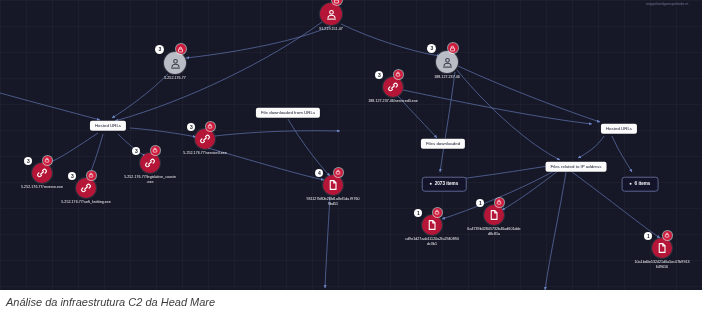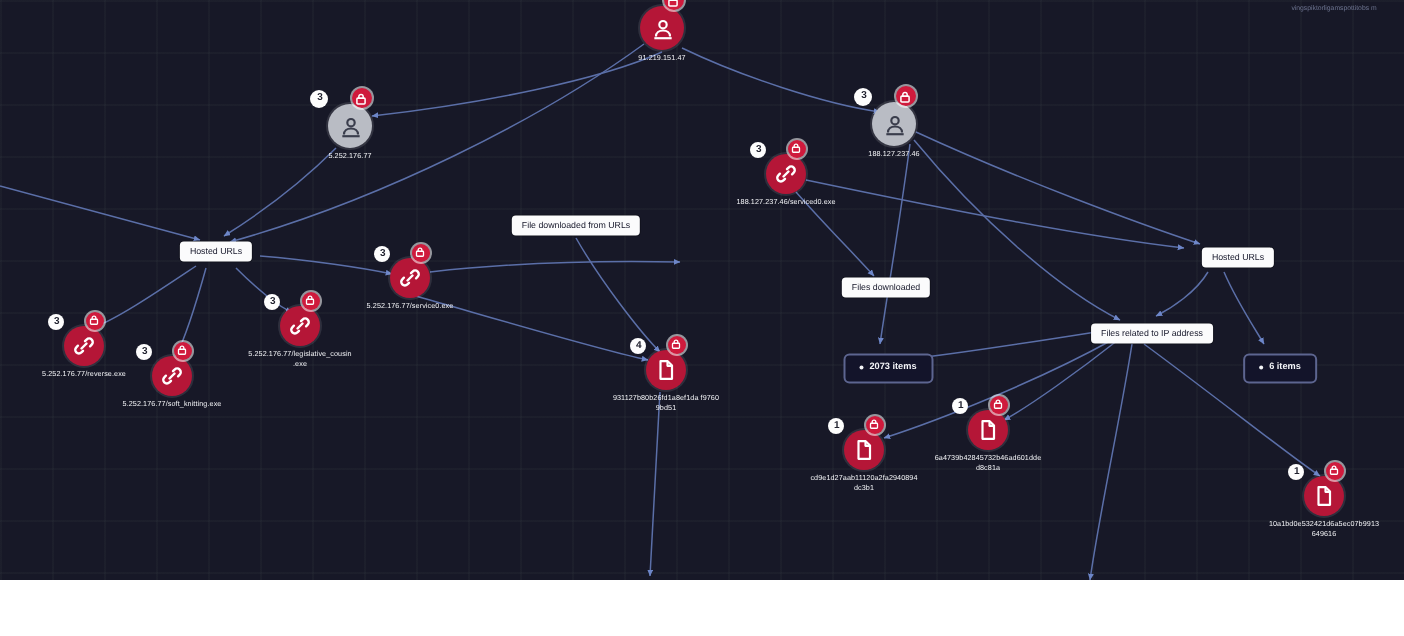--- a/index.html
+++ b/index.html
@@ -299,13 +299,14 @@
         <div class="group-pill" style="left: 640px; top: 184px;">
           <span class="dot"></span>
           <span>6 items</span>
         </div>
       </div>
 
     <div id="watermark">vingspiktorligamspottitobs
 m</div>
   </div>
 
+  <div id="caption">Análise da infraestrutura C2 da Head Mare</div>
 </div>
 
 </body></html>

